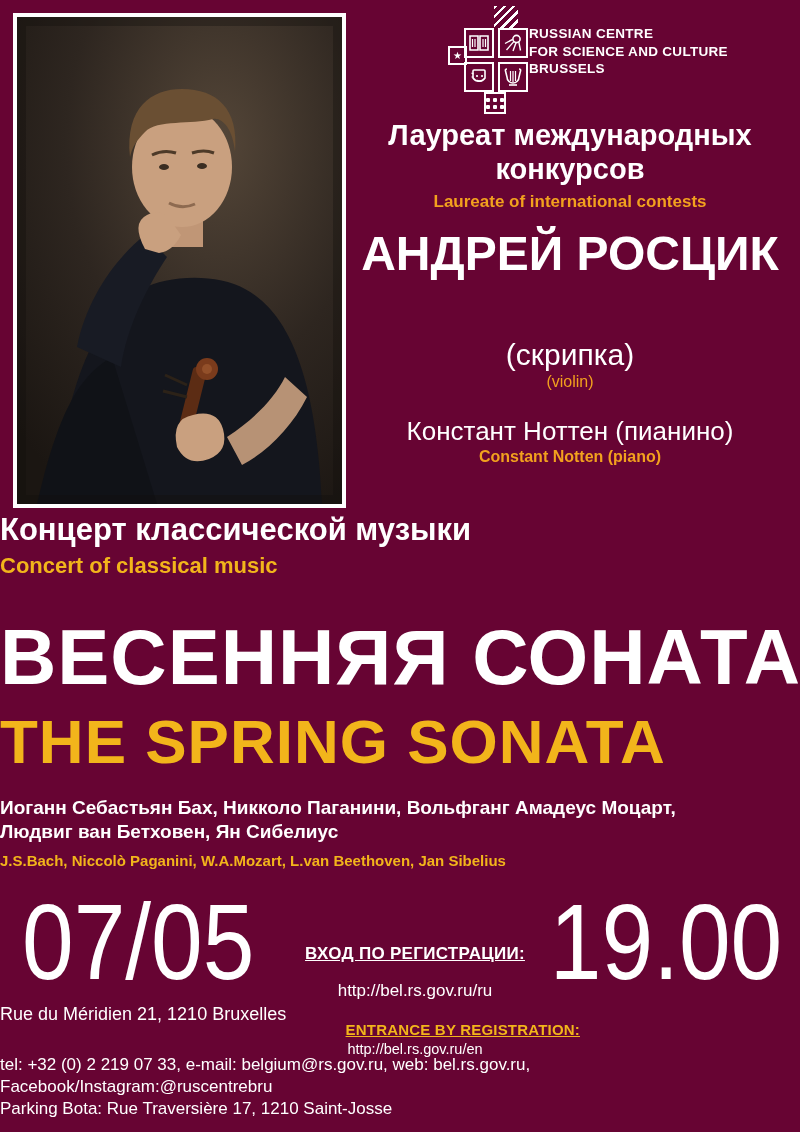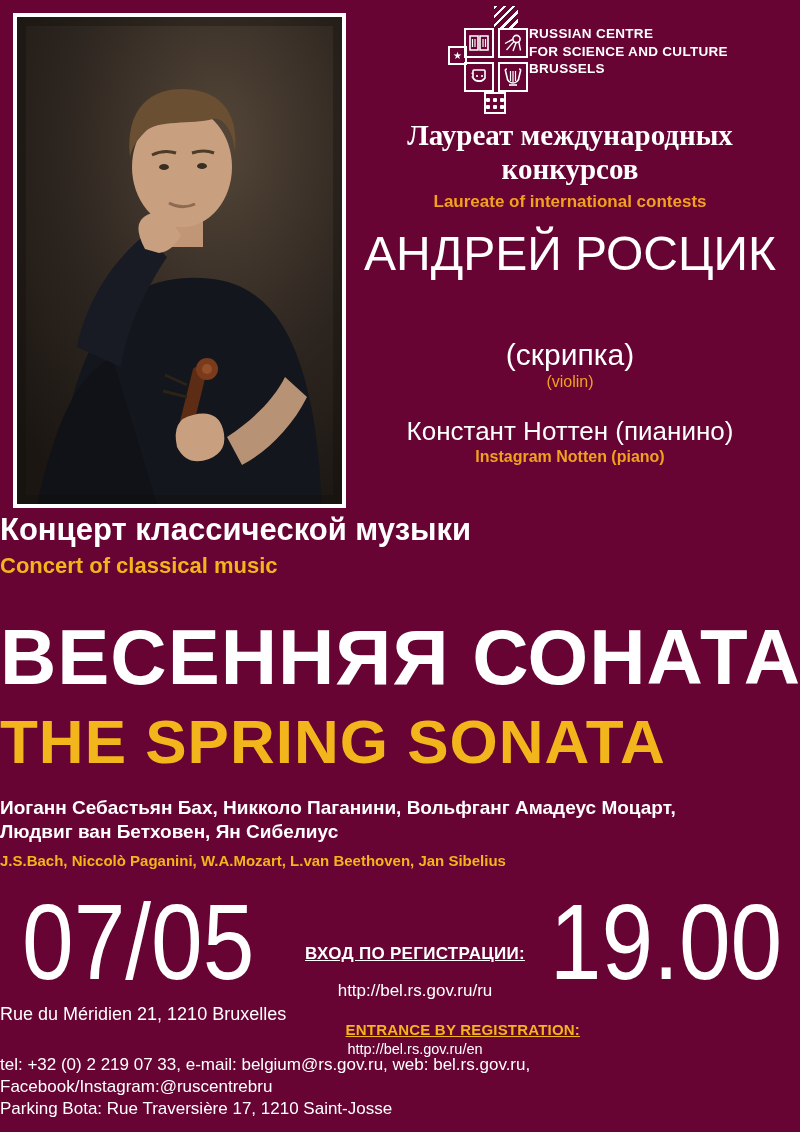--- a/index.html
+++ b/index.html
@@ -27,23 +27,23 @@
   .dots-grid i{width:4px;height:4px;background:#fff;border-radius:1px;}
   .org-text{left:529px;top:25px;width:230px;font-size:13.5px;font-weight:bold;line-height:17.5px;letter-spacing:.3px;}
 
   
   .right-col{left:340px;width:460px;text-align:center;}
   .full-row{left:0;width:800px;text-align:left;}
   .white{color:#ffffff;}
   .orange{color:#F2A11E;}
   .gold{color:#F2B51B;}
 
-  .laureate-ru{top:118px;font-size:29px;font-weight:bold;line-height:34px;font-family:Liberation Serif, serif;}
+  .laureate-ru{top:118px;font-size:29px;font-weight:bold;line-height:34px;}
   .laureate-en{top:192px;font-size:17px;font-weight:bold;}
-  .name-ru{top:226px;font-size:48px;font-weight:normal;}
+  .name-ru{top:226px;font-size:48px;font-weight:bold;}
   .name-en{top:296px;font-size:30px;font-weight:bold;}
   .instr-ru{top:338px;font-size:30px;}
   .instr-en{top:373px;font-size:16px;}
   .pianist-ru{top:416px;font-size:26px;}
   .pianist-en{top:448px;font-size:16px;font-weight:bold;}
 
   .type-ru{top:512px;font-size:31px;font-weight:bold;}
   .type-en{top:553px;font-size:22px;font-weight:bold;}
 
   .title-ru{top:612px;font-size:78px;font-weight:bold;letter-spacing:1px;}
@@ -165,21 +165,21 @@
   <div class="abs right-col laureate-ru white">
     <div>Лауреат международных</div>
     <div>конкурсов</div>
   </div>
   <div class="abs right-col laureate-en orange">Laureate of international  contests</div>
 
   <div class="abs right-col name-ru white nowrap">АНДРЕЙ РОСЦИК</div>
   <div class="abs right-col instr-ru white">(скрипка)</div>
   <div class="abs right-col instr-en orange">(violin)</div>
   <div class="abs right-col pianist-ru white nowrap">Констант Ноттен (пианино)</div>
-  <div class="abs right-col pianist-en orange">Instagram Notten (piano)</div>
+  <div class="abs right-col pianist-en orange">Constant Notten (piano)</div>
 
   <div class="abs full-row type-ru white">Концерт классической музыки</div>
   <div class="abs full-row type-en gold">Concert of classical music</div>
 
   <div class="abs full-row title-ru white nowrap">ВЕСЕННЯЯ СОНАТА</div>
   <div class="abs full-row title-en gold nowrap">THE SPRING SONATA</div>
 
   <div class="abs full-row composers-ru white">
     <div>Иоганн Себастьян Бах, Никколо Паганини, Вольфганг Амадеус Моцарт,</div>
     <div>Людвиг ван Бетховен, Ян Сибелиус</div>

